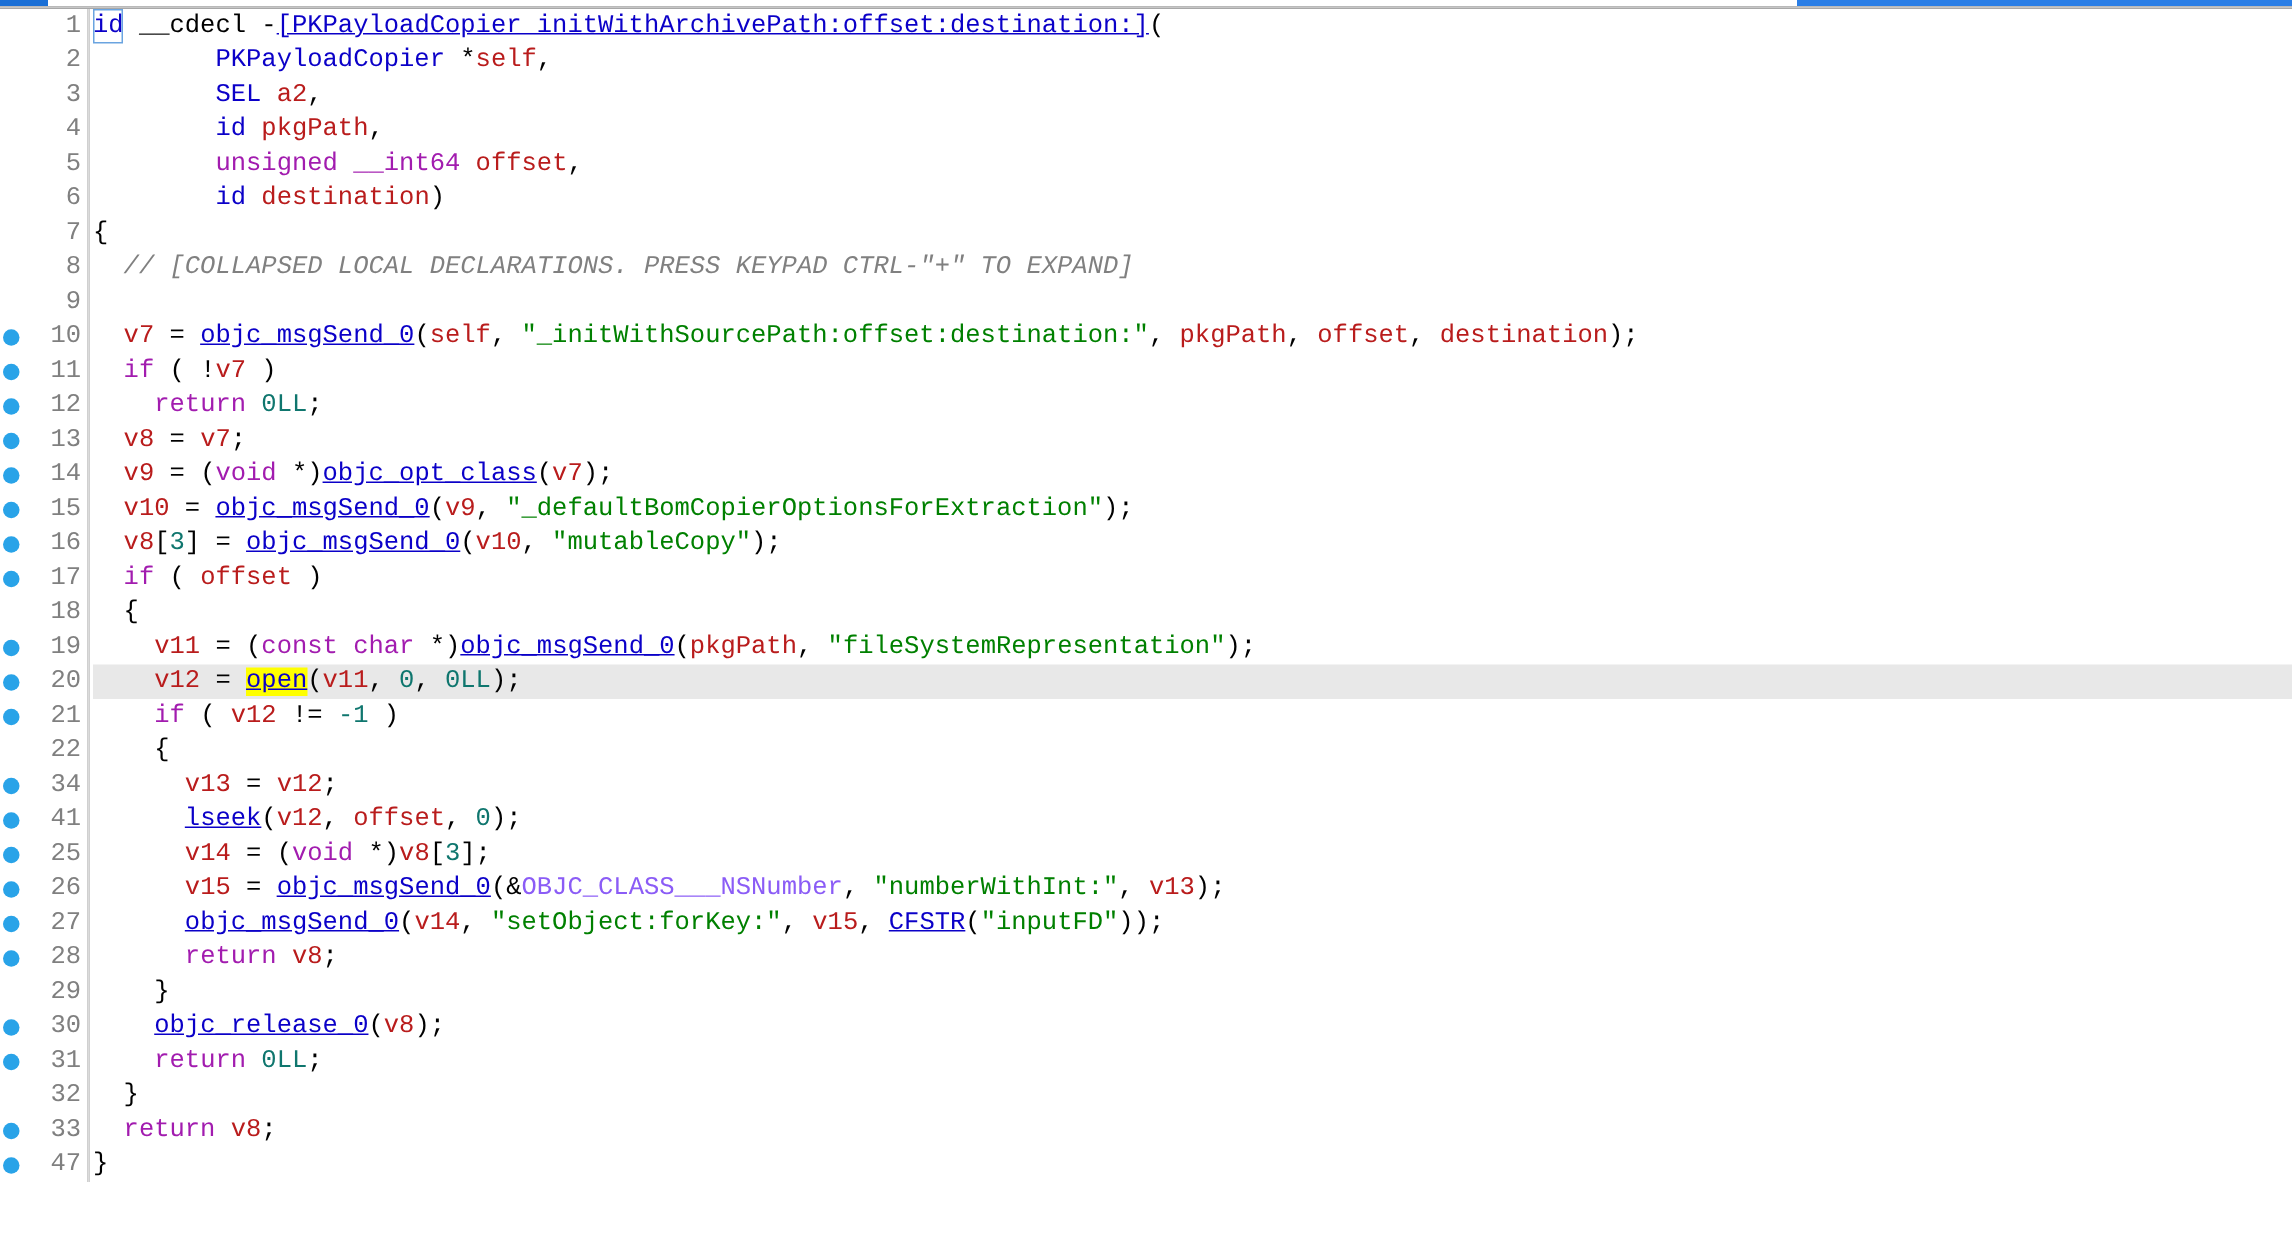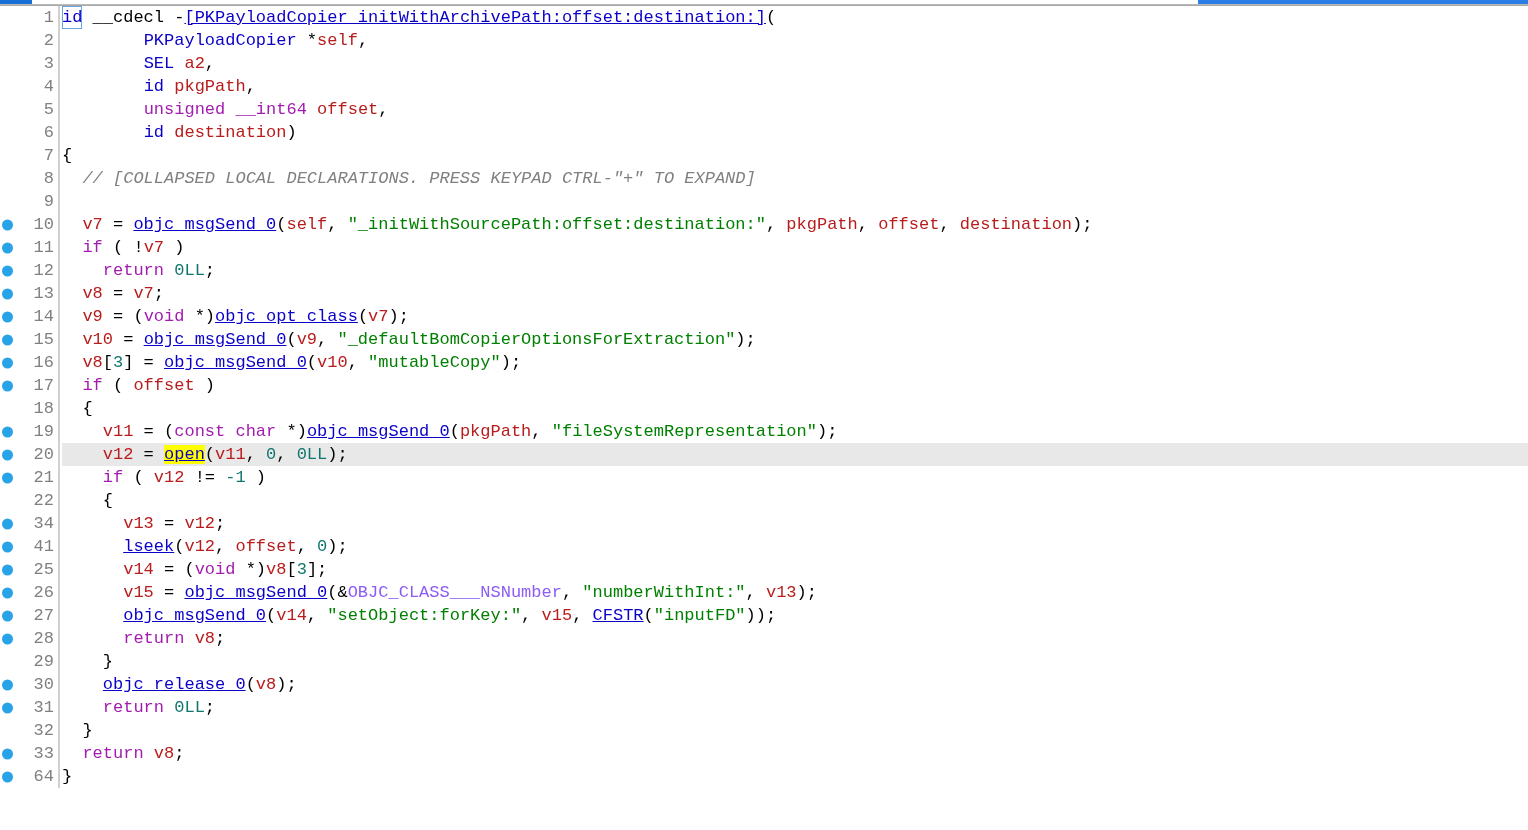--- a/index.html
+++ b/index.html
@@ -216,17 +216,17 @@
       </div>
       <div class="gutter-row">
         <span class="ln">32</span>
       </div>
       <div class="gutter-row">
         <span class="bp"></span>
         <span class="ln">33</span>
       </div>
       <div class="gutter-row">
         <span class="bp"></span>
-        <span class="ln">64</span>
+        <span class="ln">47</span>
       </div>
     </div>
   <div class="code" id="code"><div class="code-row"><span class="typ border-caret">id</span><span class="op"> __cdecl </span><span class="op">-</span><span class="call-blue">[PKPayloadCopier initWithArchivePath:offset:destination:]</span><span class="op">(</span></div><div class="code-row"><span class="op">        </span><span class="typ">PKPayloadCopier</span><span class="op"> *</span><span class="var">self</span><span class="op">,</span></div><div class="code-row"><span class="op">        </span><span class="typ">SEL</span><span class="op"> </span><span class="var">a2</span><span class="op">,</span></div><div class="code-row"><span class="op">        </span><span class="typ">id</span><span class="op"> </span><span class="var">pkgPath</span><span class="op">,</span></div><div class="code-row"><span class="op">        </span><span class="kw">unsigned</span><span class="op"> </span><span class="kw">__int64</span><span class="op"> </span><span class="var">offset</span><span class="op">,</span></div><div class="code-row"><span class="op">        </span><span class="typ">id</span><span class="op"> </span><span class="var">destination</span><span class="op">)</span></div><div class="code-row"><span class="op">{</span></div><div class="code-row"><span class="op">  </span><span class="cmt">// [COLLAPSED LOCAL DECLARATIONS. PRESS KEYPAD CTRL-"+" TO EXPAND]</span></div><div class="code-row"><span class="op"></span></div><div class="code-row"><span class="op">  </span><span class="var">v7</span><span class="op"> = </span><span class="call-blue">objc_msgSend_0</span><span class="op">(</span><span class="var">self</span><span class="op">, </span><span class="str">"_initWithSourcePath:offset:destination:"</span><span class="op">, </span><span class="var">pkgPath</span><span class="op">, </span><span class="var">offset</span><span class="op">, </span><span class="var">destination</span><span class="op">);</span></div><div class="code-row"><span class="op">  </span><span class="kw">if</span><span class="op"> ( !</span><span class="var">v7</span><span class="op"> )</span></div><div class="code-row"><span class="op">    </span><span class="kw">return</span><span class="op"> </span><span class="num">0LL</span><span class="op">;</span></div><div class="code-row"><span class="op">  </span><span class="var">v8</span><span class="op"> = </span><span class="var">v7</span><span class="op">;</span></div><div class="code-row"><span class="op">  </span><span class="var">v9</span><span class="op"> = (</span><span class="kw">void</span><span class="op"> *)</span><span class="call-blue">objc_opt_class</span><span class="op">(</span><span class="var">v7</span><span class="op">);</span></div><div class="code-row"><span class="op">  </span><span class="var">v10</span><span class="op"> = </span><span class="call-blue">objc_msgSend_0</span><span class="op">(</span><span class="var">v9</span><span class="op">, </span><span class="str">"_defaultBomCopierOptionsForExtraction"</span><span class="op">);</span></div><div class="code-row"><span class="op">  </span><span class="var">v8</span><span class="op">[</span><span class="num">3</span><span class="op">] = </span><span class="call-blue">objc_msgSend_0</span><span class="op">(</span><span class="var">v10</span><span class="op">, </span><span class="str">"mutableCopy"</span><span class="op">);</span></div><div class="code-row"><span class="op">  </span><span class="kw">if</span><span class="op"> ( </span><span class="var">offset</span><span class="op"> )</span></div><div class="code-row"><span class="op">  {</span></div><div class="code-row"><span class="op">    </span><span class="var">v11</span><span class="op"> = (</span><span class="kw">const</span><span class="op"> </span><span class="kw">char</span><span class="op"> *)</span><span class="call-blue">objc_msgSend_0</span><span class="op">(</span><span class="var">pkgPath</span><span class="op">, </span><span class="str">"fileSystemRepresentation"</span><span class="op">);</span></div><div class="code-row current"><span class="op">    </span><span class="var">v12</span><span class="op"> = </span><span class="call-blue hl">open</span><span class="op">(</span><span class="var">v11</span><span class="op">, </span><span class="num">0</span><span class="op">, </span><span class="num">0LL</span><span class="op">);</span></div><div class="code-row"><span class="op">    </span><span class="kw">if</span><span class="op"> ( </span><span class="var">v12</span><span class="op"> != </span><span class="num">-1</span><span class="op"> )</span></div><div class="code-row"><span class="op">    {</span></div><div class="code-row"><span class="op">      </span><span class="var">v13</span><span class="op"> = </span><span class="var">v12</span><span class="op">;</span></div><div class="code-row"><span class="op">      </span><span class="call-blue">lseek</span><span class="op">(</span><span class="var">v12</span><span class="op">, </span><span class="var">offset</span><span class="op">, </span><span class="num">0</span><span class="op">);</span></div><div class="code-row"><span class="op">      </span><span class="var">v14</span><span class="op"> = (</span><span class="kw">void</span><span class="op"> *)</span><span class="var">v8</span><span class="op">[</span><span class="num">3</span><span class="op">];</span></div><div class="code-row"><span class="op">      </span><span class="var">v15</span><span class="op"> = </span><span class="call-blue">objc_msgSend_0</span><span class="op">(&amp;</span><span class="glob">OBJC_CLASS___NSNumber</span><span class="op">, </span><span class="str">"numberWithInt:"</span><span class="op">, </span><span class="var">v13</span><span class="op">);</span></div><div class="code-row"><span class="op">      </span><span class="call-blue">objc_msgSend_0</span><span class="op">(</span><span class="var">v14</span><span class="op">, </span><span class="str">"setObject:forKey:"</span><span class="op">, </span><span class="var">v15</span><span class="op">, </span><span class="call-blue">CFSTR</span><span class="op">(</span><span class="str">"inputFD"</span><span class="op">));</span></div><div class="code-row"><span class="op">      </span><span class="kw">return</span><span class="op"> </span><span class="var">v8</span><span class="op">;</span></div><div class="code-row"><span class="op">    }</span></div><div class="code-row"><span class="op">    </span><span class="call-blue">objc_release_0</span><span class="op">(</span><span class="var">v8</span><span class="op">);</span></div><div class="code-row"><span class="op">    </span><span class="kw">return</span><span class="op"> </span><span class="num">0LL</span><span class="op">;</span></div><div class="code-row"><span class="op">  }</span></div><div class="code-row"><span class="op">  </span><span class="kw">return</span><span class="op"> </span><span class="var">v8</span><span class="op">;</span></div><div class="code-row"><span class="op">}</span></div></div>
 </div>
 
 </body></html>

